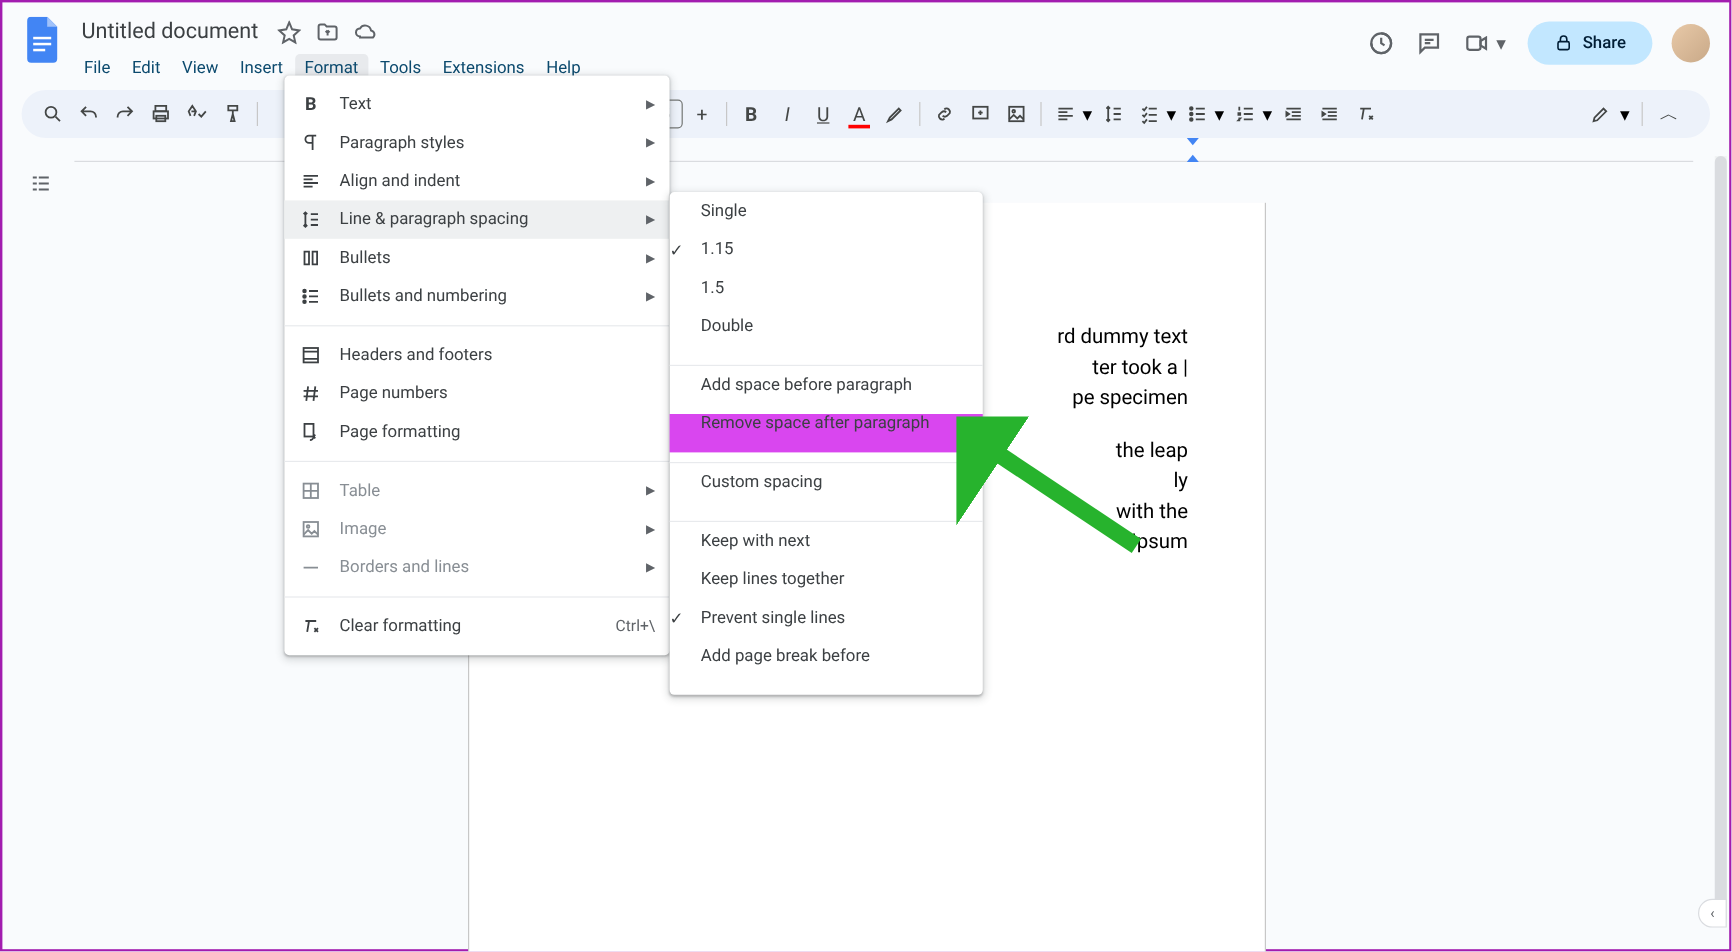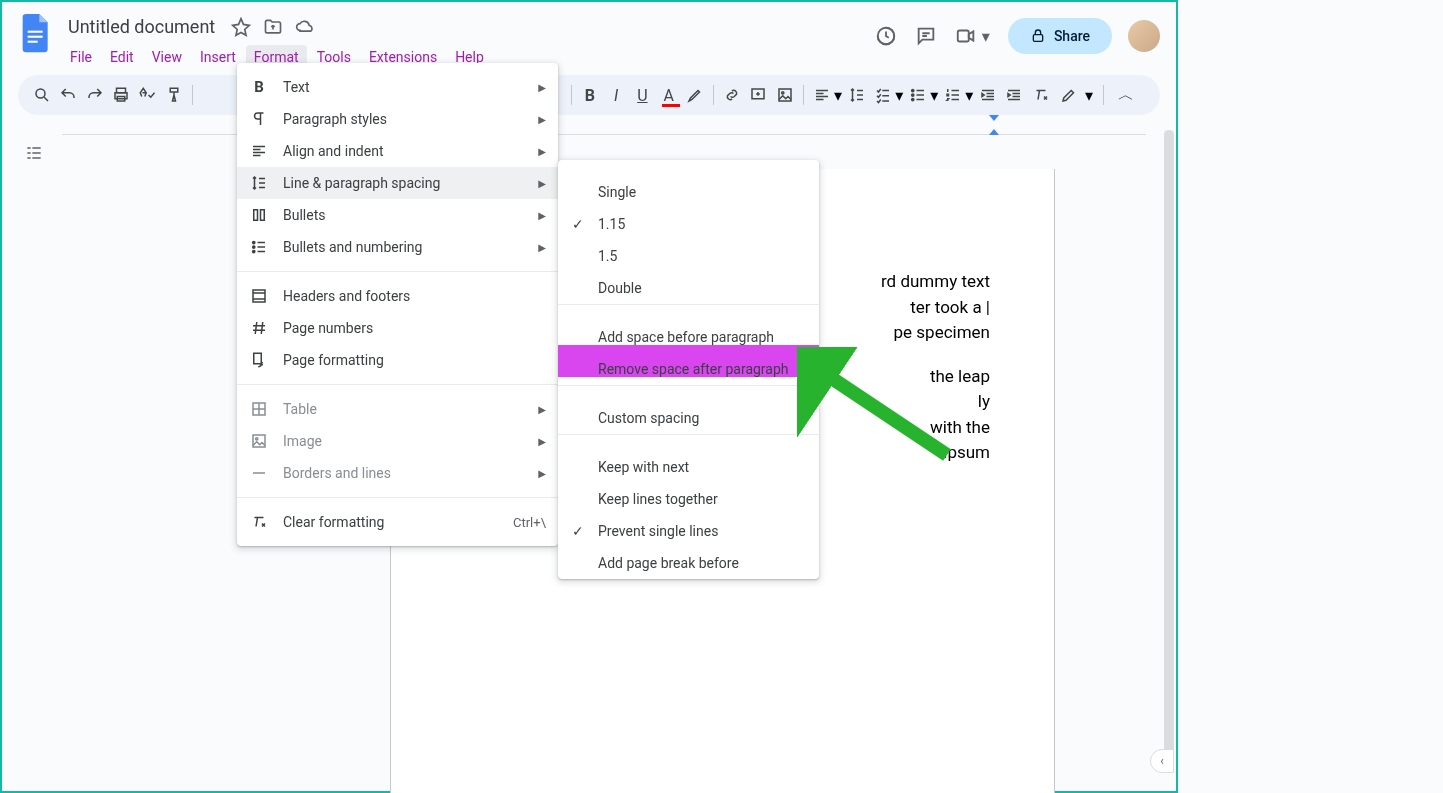--- a/index.html
+++ b/index.html
@@ -1,32 +1,32 @@
 <!DOCTYPE html>
 <html><head>
 <meta charset="utf-8">
 <style>
 * { margin: 0; padding: 0; box-sizing: border-box; font-family: 'Google Sans', Roboto, Arial, sans-serif; }
 body { background: #f9fbfd; overflow: hidden; width: 1443px; height: 793px; }
 
-.app-frame { border: 2px solid #14b8a6; width: 1178px; height: 793px; position: relative; background: #f9fbfd; }
+.app-frame { border: 2px solid #a21caf; width: 1443px; height: 793px; position: relative; background: #f9fbfd; }
 
 
 .header { display: flex; align-items: flex-start; padding: 8px 16px 0 16px; }
 .doc-icon { width: 36px; height: 48px; display: flex; align-items: center; justify-content: center; margin-right: 8px; }
 .doc-icon svg { width: 32px; height: 40px; }
 
 .title-area { flex: 1; }
 .title-row { display: flex; align-items: center; gap: 10px; padding: 4px 0; }
 .doc-title { font-size: 18px; color: #3c4043; padding: 2px 6px; }
 .title-icons { display: flex; gap: 12px; }
 .title-icon { width: 20px; height: 20px; color: #5f6368; cursor: pointer; }
 
 .menubar { display: flex; gap: 2px; padding-top: 2px; }
-.menu-item { padding: 4px 8px; font-size: 14px; color: #a21caf; border-radius: 4px; cursor: pointer; }
+.menu-item { padding: 4px 8px; font-size: 14px; color: #0c4a6e; border-radius: 4px; cursor: pointer; }
 .menu-item.active { background: #e8eaed; }
 
 .header-right { display: flex; align-items: center; gap: 16px; padding-top: 8px; }
 .hr-icon { width: 24px; height: 24px; color: #5f6368; cursor: pointer; display: flex; align-items: center; justify-content: center; }
 .hr-icon.clock svg, .hr-icon.comment svg, .hr-icon.meet svg { width: 22px; height: 22px; }
 .meet-group { display: flex; align-items: center; gap: 2px; }
 .share-btn { background: #c2e7ff; border: none; border-radius: 100px; padding: 10px 22px; display: flex; align-items: center; gap: 8px; font-size: 14px; font-weight: 500; color: #001d35; cursor: pointer; }
 .share-btn svg { width: 16px; height: 16px; }
 .avatar { width: 32px; height: 32px; border-radius: 50%; background: linear-gradient(135deg, #e8c9a8, #c9a988); cursor: pointer; }
 
@@ -59,21 +59,21 @@
 .dd-row { display: flex; align-items: center; padding: 0 12px; height: 32px; cursor: pointer; }
 .dd-row.highlighted { background: #eef0f1; }
 .dd-row.disabled { color: #888e94; }
 .dd-icon { width: 20px; height: 20px; margin-right: 14px; display: flex; align-items: center; justify-content: center; }
 .dd-label { flex: 1; }
 .dd-arrow { color: #5f6368; font-size: 10px; }
 .dd-divider { height: 1px; background: #e8eaed; margin: 8px 0; }
 .dd-shortcut { color: #5f6368; font-size: 13px; }
 
 .spacing-menu { left: 556px; top: 158px; width: 261px; }
-.sm-row { display: flex; align-items: flex-end; padding: 0 14px; height: 32px; cursor: pointer; }
+.sm-row { display: flex; align-items: flex-start; padding: 0 0; height: 32px; cursor: pointer; }
 .sm-row.highlighted { background: #d946ef; }
 .sm-check { width: 20px; margin-right: 6px; color: #3c4043; font-size: 14px; }
 .sm-label { flex: 1; }
 
 
 .arrow-svg { position: absolute; left: 795px; top: 345px; z-index: 200; pointer-events: none; }
 
 
 .side-chevron { position: absolute; right: 2px; bottom: 18px; width: 24px; height: 24px; background: #fff; border: 1px solid #dadce0; border-radius: 50% 0 0 50%; display: flex; align-items: center; justify-content: center; color: #5f6368; font-size: 12px; cursor: pointer; }
 

